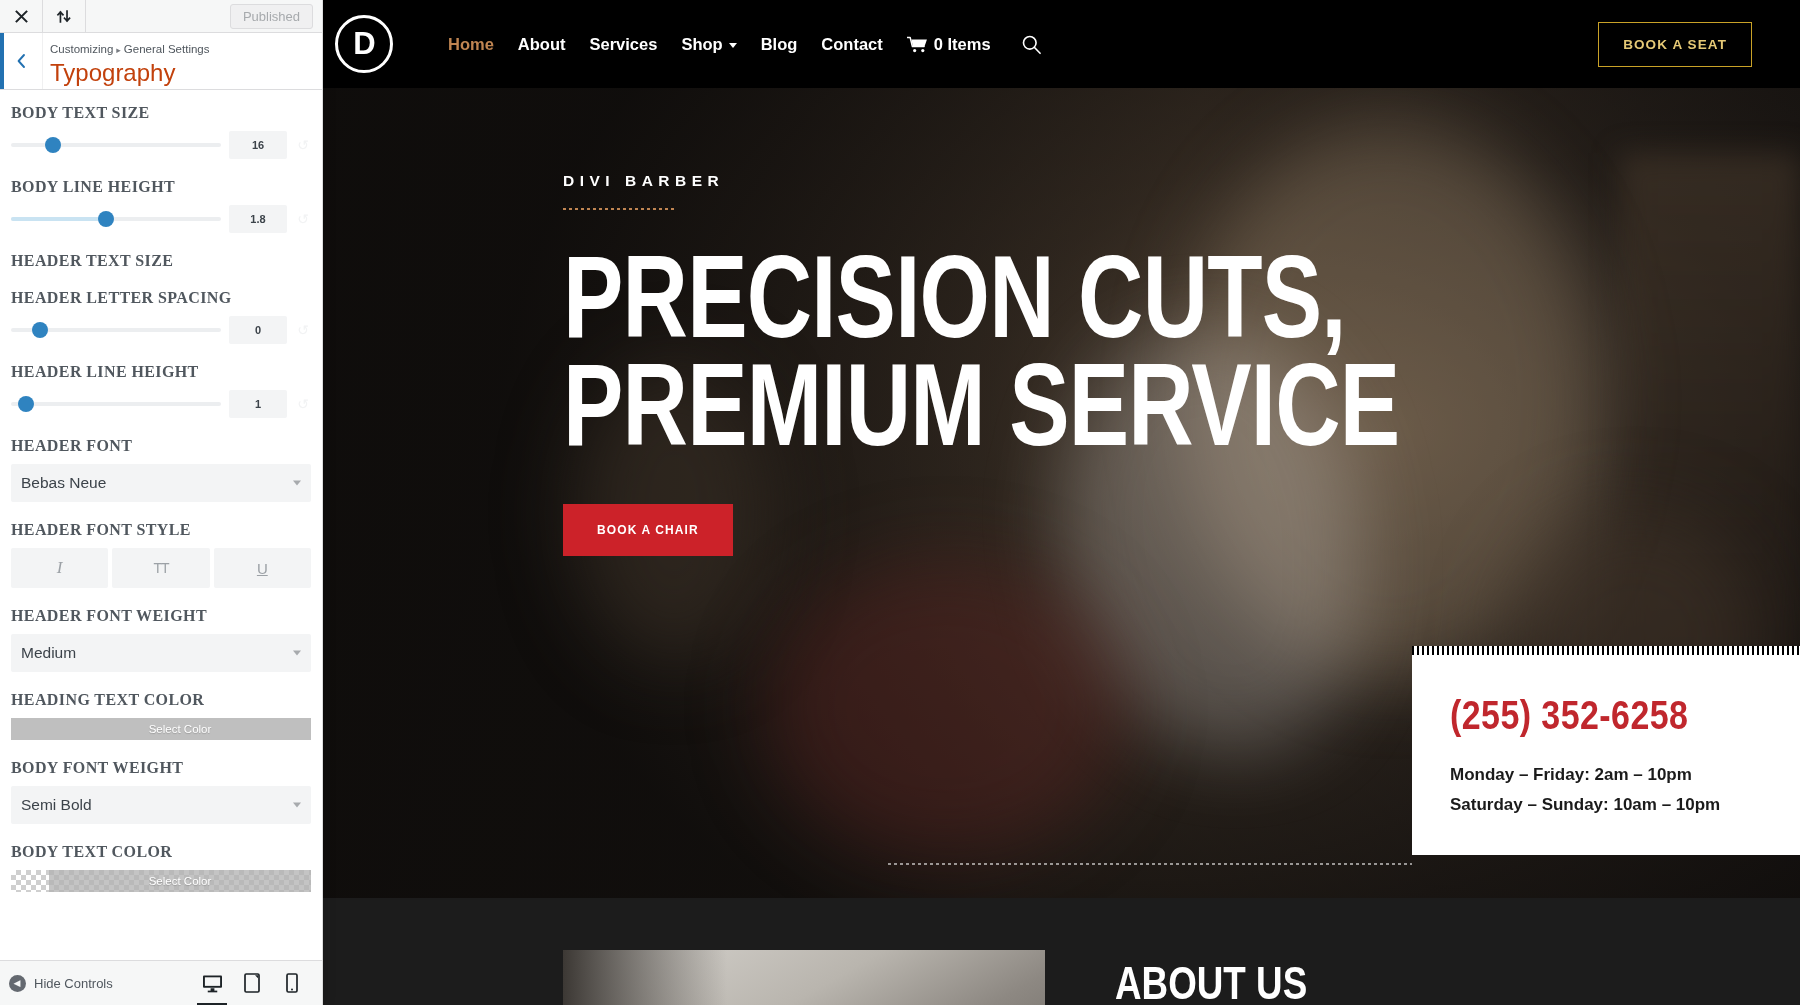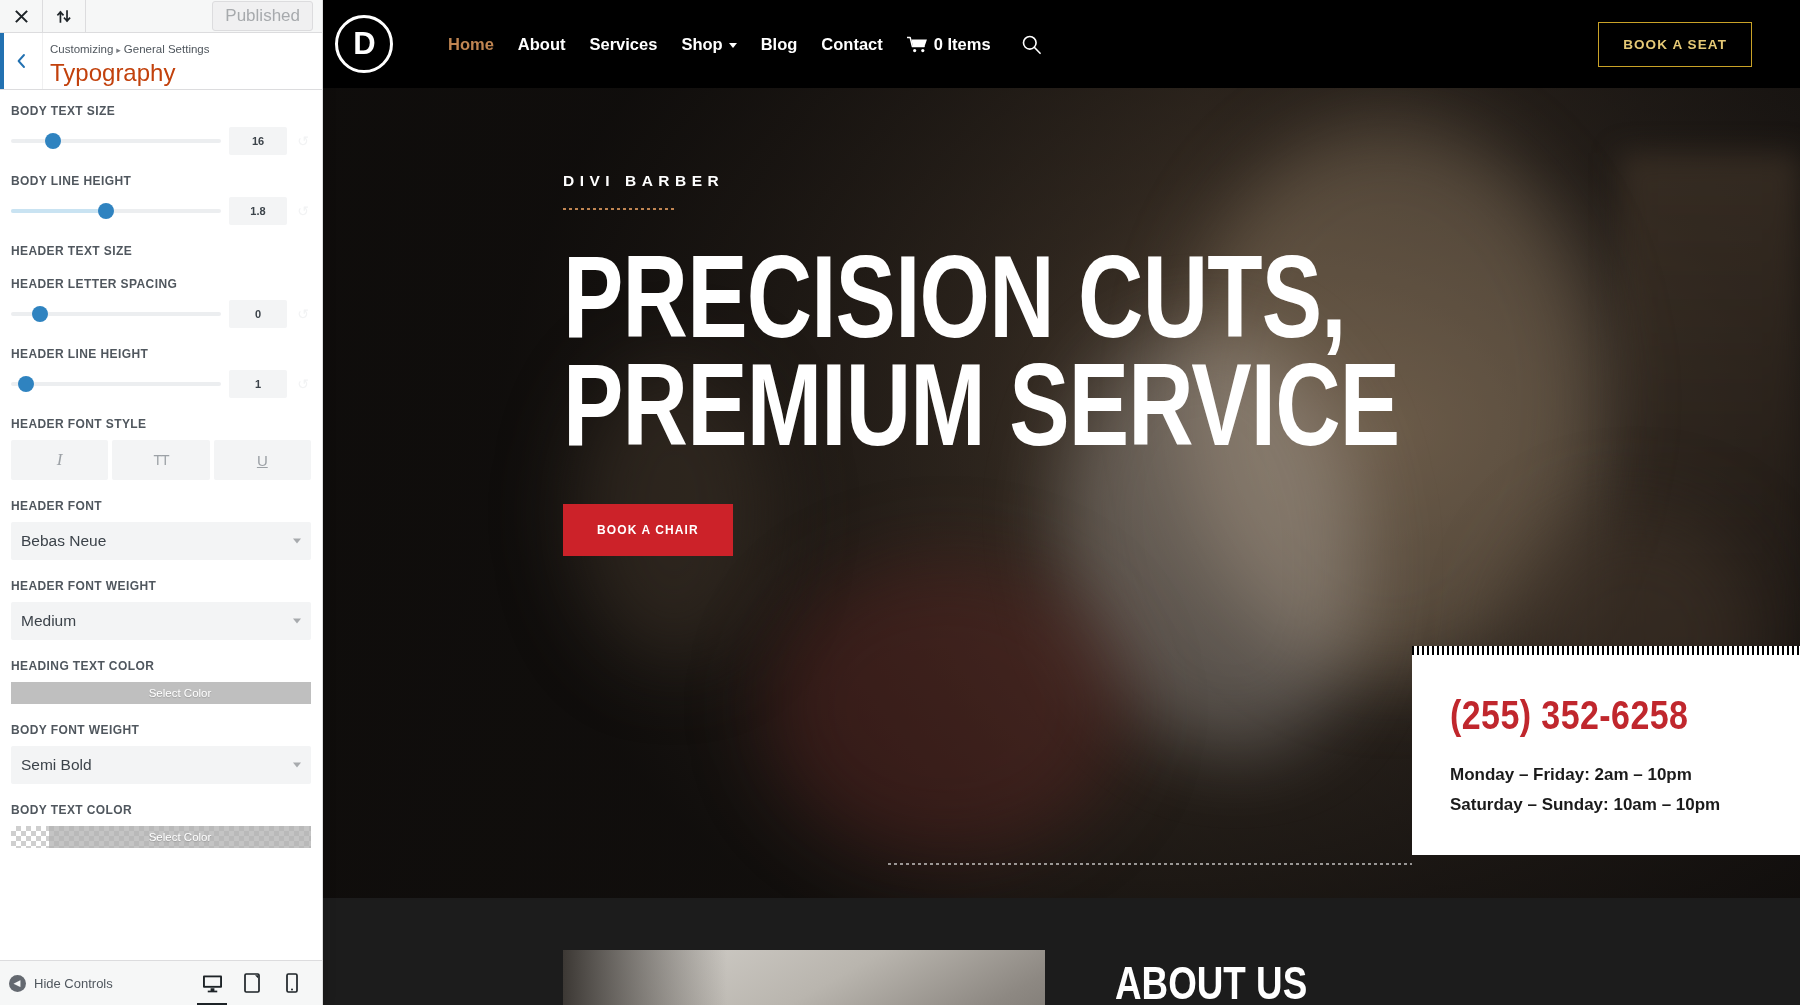--- a/index.html
+++ b/index.html
@@ -34,21 +34,21 @@
   .cz-tb-btn {
     width: 43px; display: flex; align-items: center; justify-content: center;
     border-right: 1px solid #dcdcde;
     cursor: pointer; color: #1d2327;
   }
   .cz-tb-spacer { flex: 1 1 auto; }
   .cz-publish {
     align-self: center; margin-right: 9px;
     background: #f0f0f1; color: #a7aaad;
     border: 1px solid #dcdcde; border-radius: 3px;
-    font-size: 17px; padding: 4px 12px;
+    font-size: 13px; padding: 4px 12px;
     cursor: default; white-space: nowrap;
   }
 
   
   .cz-header {
     height: 57px; flex: 0 0 57px;
     background: #fff;
     border-bottom: 1px solid #dcdcde;
     display: flex; align-items: stretch;
     position: relative;
@@ -70,23 +70,23 @@
   
   .cz-body {
     flex: 1 1 auto; overflow-y: auto; overflow-x: hidden;
     padding: 14px 11px 10px 11px;
     background: #fff;
   }
   .cz-body::-webkit-scrollbar { width: 0px; }
 
   .ctrl { margin-bottom: 19px; }
   .ctrl-label {
-    font-size: 12px; font-weight: 700; letter-spacing: .4px;
+    font-size: 16px; font-weight: 700; letter-spacing: .4px;
     color: #50575e; text-transform: uppercase;
-    margin-bottom: 9px; display: block;
+    margin-bottom: 9px; display: block; font-family: Liberation Serif, serif;
   }
 
   
   .range-row { display: flex; align-items: center; gap: 8px; }
   .range-wrap { flex: 1 1 auto; position: relative; height: 16px; }
   .range-track {
     position: absolute; left: 0; right: 0; top: 6px; height: 4px;
     background: #eceef0; border-radius: 2px;
   }
   .range-fill {
@@ -405,39 +405,39 @@
                 <div class="range-track"></div>
                 <div class="range-thumb" style="left: 7%;"></div>
               </div>
               <div class="range-num">1</div>
               <div class="range-reset">↺</div>
             </div>
           </div>
         </div>
 
       <div class="ctrl">
+        <span class="ctrl-label">HEADER FONT</span>
+        <div class="cz-select">
+          <span>Bebas Neue</span>
+          <span class="caret"></span>
+        </div>
+      </div>
+
+      <div class="ctrl">
         <span class="ctrl-label">HEADER FONT STYLE</span>
         <div class="btn-group">
           <div class="fs-btn italic">
             <span>I</span>
           </div>
           <div class="fs-btn caps">
             <span>TT</span>
           </div>
           <div class="fs-btn under">
             <span>U</span>
           </div>
-        </div>
-      </div>
-
-      <div class="ctrl">
-        <span class="ctrl-label">HEADER FONT</span>
-        <div class="cz-select">
-          <span>Bebas Neue</span>
-          <span class="caret"></span>
         </div>
       </div>
 
       <div class="ctrl">
         <span class="ctrl-label">HEADER FONT WEIGHT</span>
         <div class="cz-select">
           <span>Medium</span>
           <span class="caret"></span>
         </div>
       </div>

